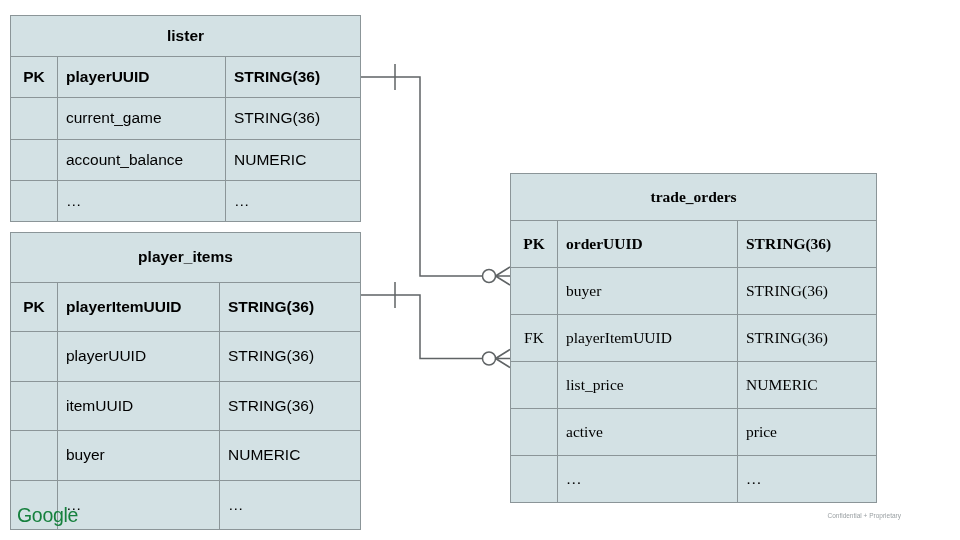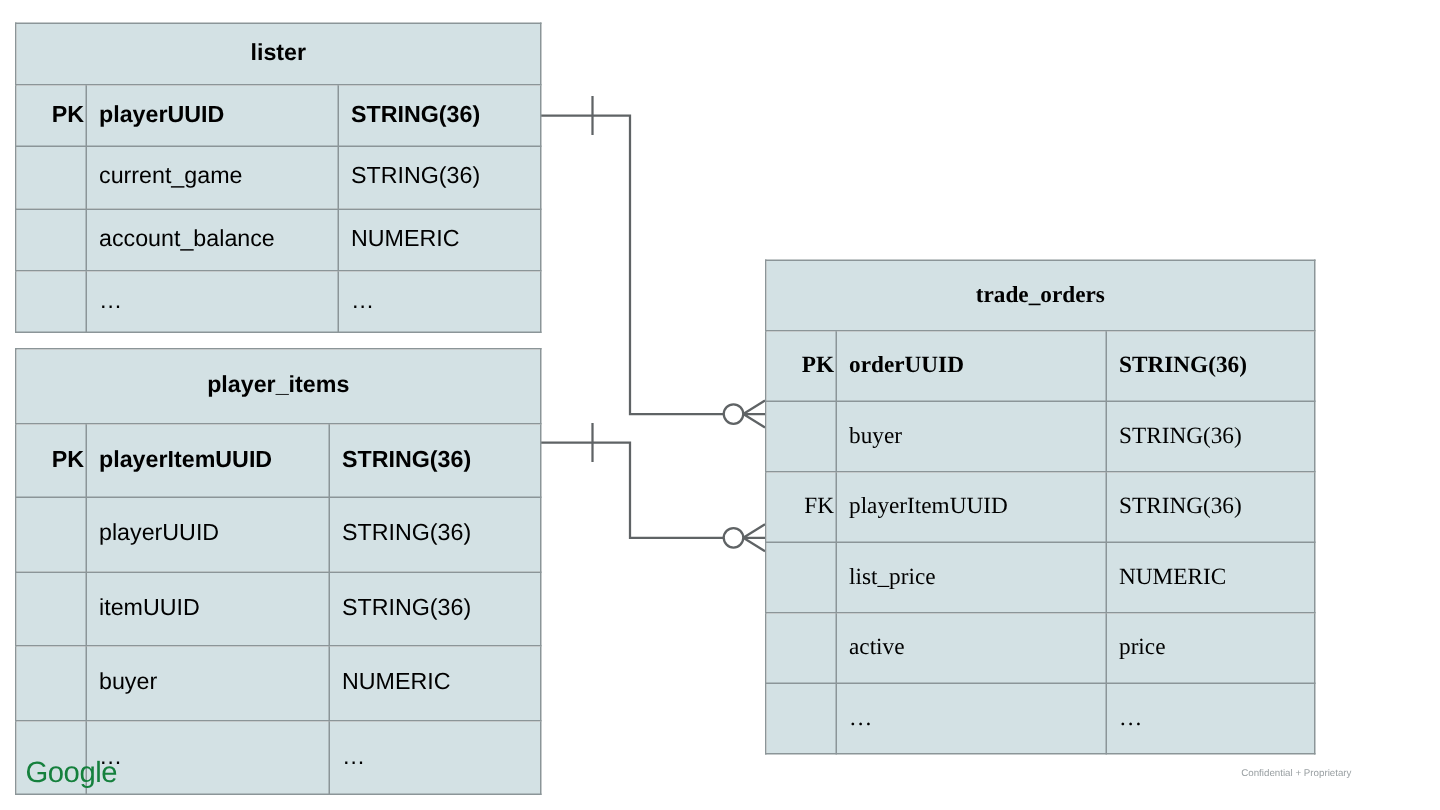--- a/index.html
+++ b/index.html
@@ -2,21 +2,21 @@
 <html><head>
 <meta charset="utf-8">
 <style>
   html,body{margin:0;padding:0;background:#ffffff;}
   .slide{position:relative;width:960px;height:540px;background:#ffffff;overflow:hidden;
          font-family:"Liberation Sans",sans-serif;color:#000;}
   table.er{position:absolute;border-collapse:collapse;table-layout:fixed;}
   table.er td{border:1px solid #8b9598;background:#d3e1e4;font-size:15.5px;
               vertical-align:middle;overflow:hidden;white-space:nowrap;}
   td.hdr{text-align:center;font-weight:bold;}
-  td.key{text-align:right;}
+  td.key{text-align:center;}
   td.field,td.type{padding-left:8px;}
   tr.pkrow td{font-weight:bold;}
   svg.connectors{position:absolute;left:0;top:0;pointer-events:none;}
   .footer-logo{position:absolute;left:17px;top:504px;font-size:19.5px;color:#15803d;
                letter-spacing:-0.3px;}
   .footer-note{position:absolute;top:512px;right:59px;font-size:6.5px;color:#9aa0a3;}
 </style>
 </head>
 <body>
 

